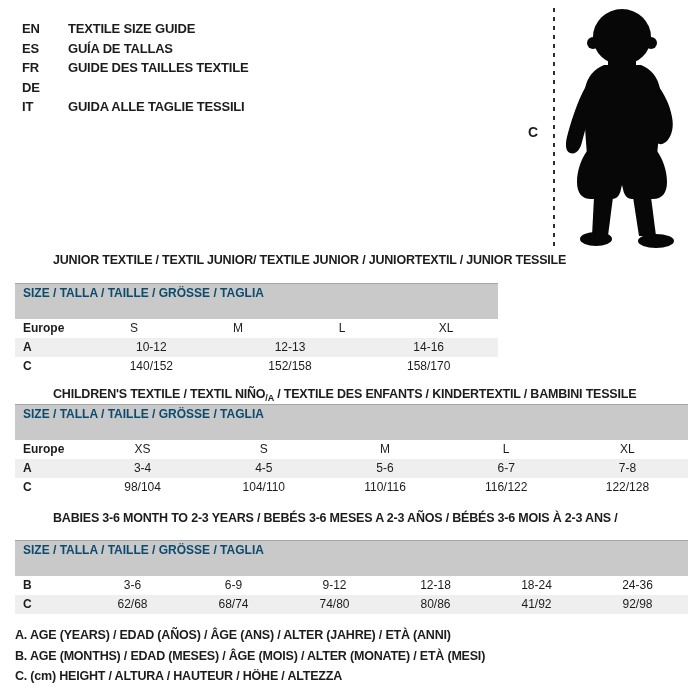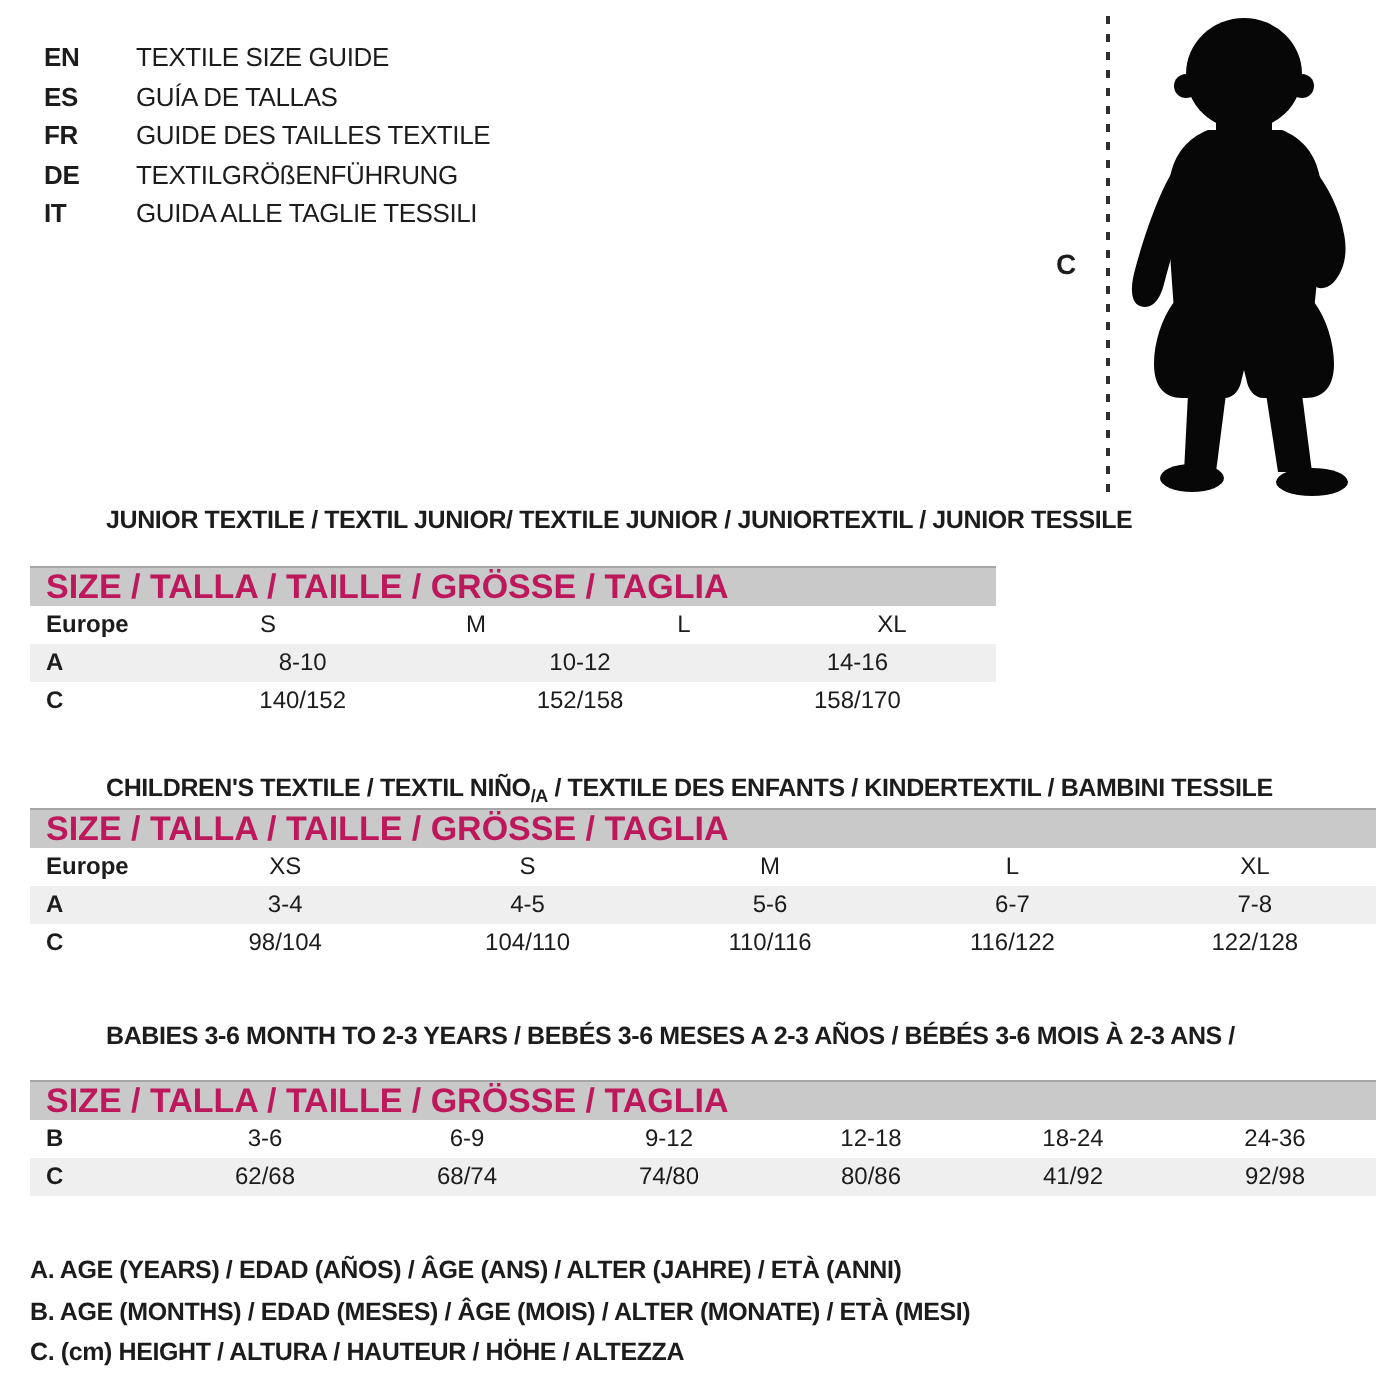--- a/index.html
+++ b/index.html
@@ -10,21 +10,21 @@
     background:#ffffff;
     font-family:"Liberation Sans", sans-serif;
     color:#1c1c1c;
     overflow:hidden;
   }
 
   
   .lang-list { position:absolute; top:19px; left:22px; }
   .lang-row { display:flex; height:19.5px; line-height:19.5px; }
   .lang-code { width:46px; font-weight:700; font-size:13px; letter-spacing:-0.2px; }
-  .lang-label { font-weight:400; font-size:13px; letter-spacing:-0.2px;text-align:right; }
+  .lang-label { font-weight:700; font-size:13px; letter-spacing:-0.2px;text-align:right; }
 
   
   .figure-area { position:absolute; top:0; left:520px; width:180px; height:255px; }
   .dotted-line {
     position:absolute; left:33px; top:8px; width:2px; height:239px;
     background:repeating-linear-gradient(180deg,#2e2e2e 0 4px, transparent 4px 9px);
   }
   .measure-c {
     position:absolute; left:8px; top:124px;
     font-weight:700; font-size:14px;
@@ -35,24 +35,24 @@
   .sec-title {
     position:absolute; left:15px;
     font-weight:700; font-size:12.5px; letter-spacing:-0.2px;
     line-height:20px; white-space:nowrap;margin-left:38px;
   }
   .sec-title .subA { font-size:9px; vertical-align:-3px; }
 
   
   .sz-table { position:absolute; left:15px; }
   .size-bar {
-    height:20px; line-height:19px;
+    height:36px; line-height:19px;
     background:#c9c9c9; border-top:1px solid #a6a6a6;
-    font-weight:700; font-size:17px; padding-left:8px;
-    color:#be185d;
+    font-weight:700; font-size:12px; padding-left:8px;
+    color:#0c4a6e;
   }
   .t-row { display:flex; height:19px; line-height:19px; font-size:12px; }
   .t-row.shaded { background:#efefef; }
   .t-lbl { width:67px; padding-left:8px; font-weight:700; flex:0 0 67px; }
   .t-val { flex:1; text-align:center; font-weight:400; }
 
   #table-junior   { top:283px; width:483px; }
   #table-children { top:404px; width:673px; }
   #table-babies   { top:540px; width:673px; }
   #title-junior   { top:250px; }
@@ -77,21 +77,20 @@
   <div class="lang-row">
     <span class="lang-code">ES</span>
     <span class="lang-label">GUÍA DE TALLAS</span>
   </div>
   <div class="lang-row">
     <span class="lang-code">FR</span>
     <span class="lang-label">GUIDE DES TAILLES TEXTILE</span>
   </div>
   <div class="lang-row">
     <span class="lang-code">DE</span>
-    <span class="lang-label">TEXTILGRÖßENFÜHRUNG</span>
   </div>
   <div class="lang-row">
     <span class="lang-code">IT</span>
     <span class="lang-label">GUIDA ALLE TAGLIE TESSILI</span>
   </div>
 </div>
 
 <div class="figure-area">
   <div class="dotted-line"></div>
   <div class="measure-c">C</div>
@@ -118,22 +117,22 @@
   <div class="size-bar">SIZE / TALLA / TAILLE / GRÖSSE / TAGLIA</div>
   <div class="t-row">
     <span class="t-lbl">Europe</span>
     <span class="t-val">S</span>
     <span class="t-val">M</span>
     <span class="t-val">L</span>
     <span class="t-val">XL</span>
   </div>
   <div class="t-row shaded">
     <span class="t-lbl">A</span>
-    <span class="t-val">8-10</span>
     <span class="t-val">10-12</span>
+    <span class="t-val">12-13</span>
     <span class="t-val">14-16</span>
   </div>
   <div class="t-row">
     <span class="t-lbl">C</span>
     <span class="t-val">140/152</span>
     <span class="t-val">152/158</span>
     <span class="t-val">158/170</span>
   </div>
 </div>
 

